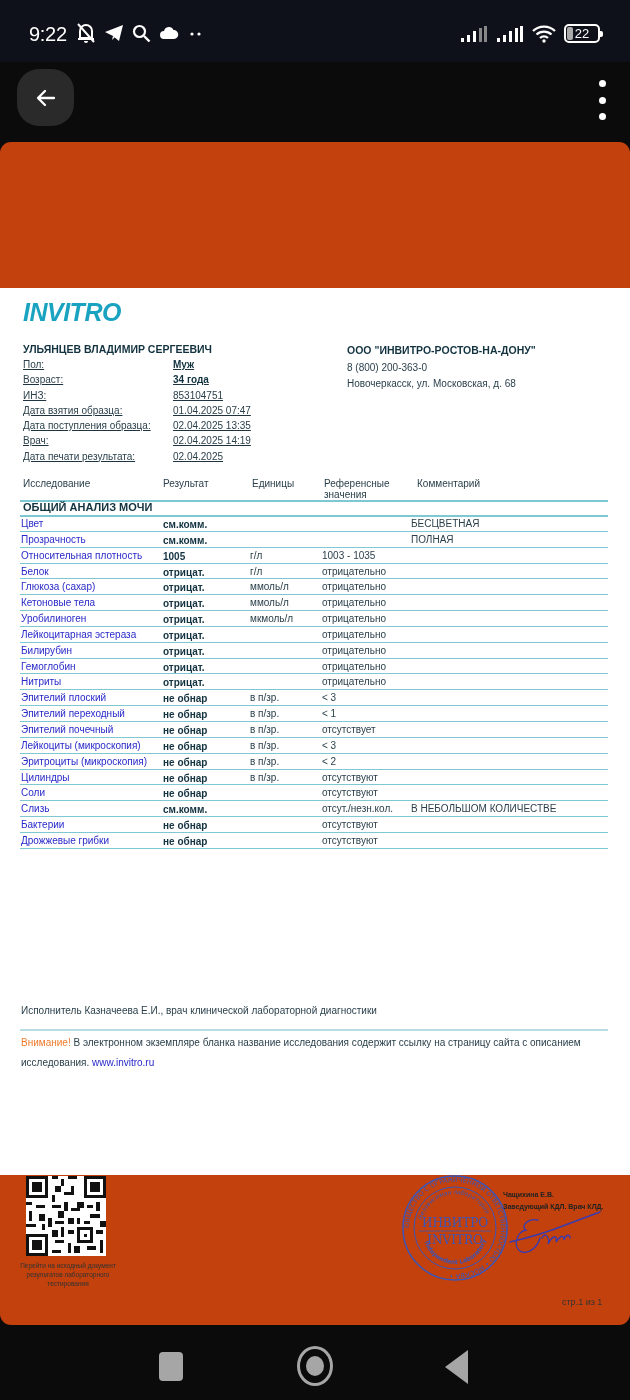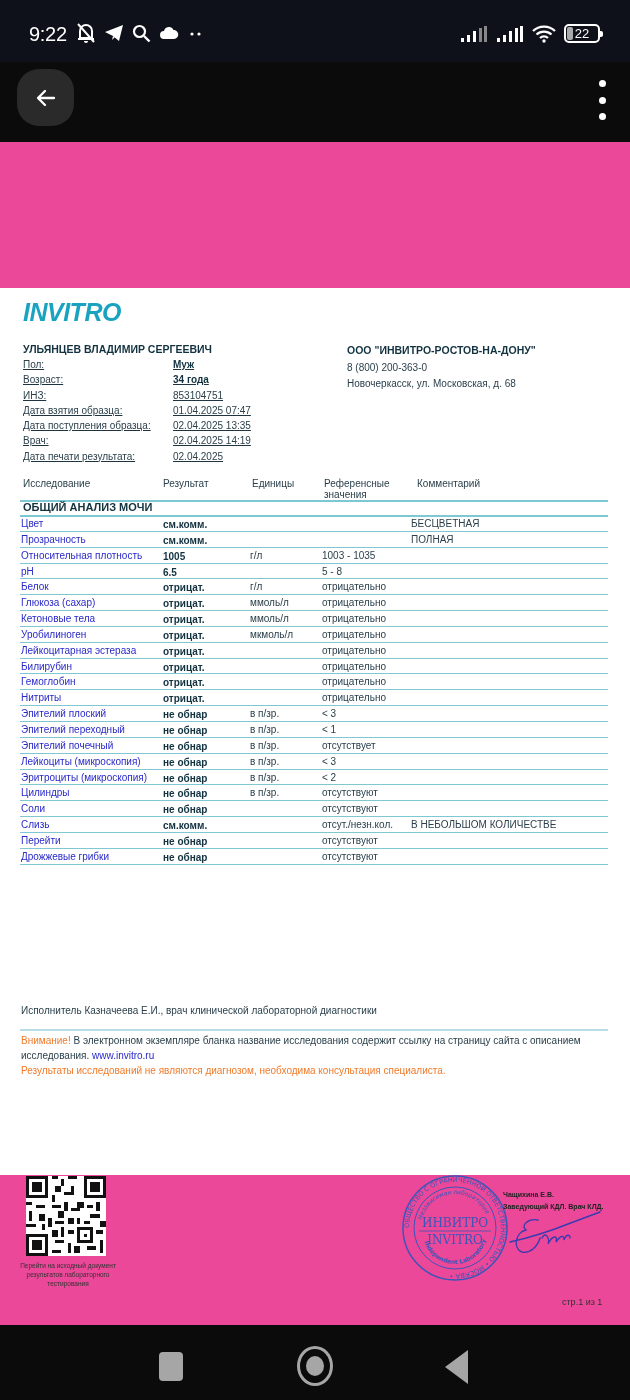--- a/index.html
+++ b/index.html
@@ -18,21 +18,21 @@
   .battery span { position: relative; }
 
   
   .app-bar { position: absolute; left: 0; top: 62px; width: 630px; height: 80px; background: #0b0b0b; color: #fff; }
   .back-btn { position: absolute; left: 17px; top: 7px; width: 57px; height: 57px; border-radius: 22px; background: #2a2a2a; display: flex; align-items: center; justify-content: center; }
   .app-title { position: absolute; left: 115px; top: 19px; font-size: 29px; letter-spacing: 0.2px; white-space: nowrap; }
   .more-btn { position: absolute; right: 22px; top: 18px; width: 12px; height: 40px; display: flex; flex-direction: column; justify-content: space-between; align-items: center; }
   .more-btn i { width: 7px; height: 7px; border-radius: 50%; background: #fff; display: block; }
 
   
-  .viewer { position: absolute; left: 0; top: 142px; width: 630px; height: 1183px; background: #ec4899; }
+  .viewer { position: absolute; left: 0; top: 142px; width: 630px; height: 1183px; background: #c2410c; border-radius: 11px; }
   .page { position: absolute; left: 0; top: 146px; width: 630px; height: 887px; background: #fff; }
 
   .logo { position: absolute; left: 23px; top: 10px; font-size: 25px; font-weight: bold; font-style: italic; color: #1aa3c0; letter-spacing: -0.5px; }
 
   .patient { position: absolute; left: 23px; top: 55px; font-size: 10px; color: #1f3340; }
   .patient .name { font-weight: bold; font-size: 10.5px; color: #123240; margin-bottom: 2px; }
   .prow { display: flex; height: 15.3px; line-height: 15.3px; text-decoration: underline; }
   .prow .k { width: 150px; color: #2a3f4a; }
   .prow .v { color: #2a3f4a; }
   .prow .v.b { font-weight: bold; color: #123240; }
@@ -51,21 +51,21 @@
   .row span { position: absolute; top: 2px; white-space: nowrap; }
   .c-name { left: 1px; color: #2929c9; }
   .c-res { left: 143px; font-weight: bold; color: #123240; top: 3px !important; }
   .c-unit { left: 230px; color: #2a3f4a; }
   .c-ref { left: 302px; color: #2a3f4a; }
   .c-com { left: 391px; color: #2a3f4a; }
 
   .performer { position: absolute; left: 21px; top: 717px; font-size: 10px; color: #2a3f4a; }
   .hline2 { position: absolute; left: 20px; top: 741px; width: 588px; height: 1.5px; background: #b8dde4; }
 
-  .notice { position: absolute; left: 21px; top: 745px; width: 590px; font-size: 10px; line-height: 15px; color: #2a3f4a; }
+  .notice { position: absolute; left: 21px; top: 745px; width: 590px; font-size: 10px; line-height: 20px; color: #2a3f4a; }
   .notice .warn { color: #f07a2a; }
   .notice .link { color: #2929c9; }
   .notice .disclaimer { color: #f07a2a; }
 
   .qr { position: absolute; left: 26px; top: 888px; width: 80px; height: 80px; }
   .qr-caption { position: absolute; left: 18px; top: 973px; width: 100px; text-align: center; font-size: 6.5px; line-height: 9px; color: #333; }
 
   .stamp { position: absolute; left: 401px; top: 886px; width: 108px; height: 108px; }
   .signer { position: absolute; left: 503px; top: 901px; font-size: 7px; font-weight: bold; line-height: 12px; color: #222; }
   .signature { position: absolute; left: 508px; top: 920px; width: 95px; height: 55px; }
@@ -213,27 +213,20 @@
           <span class="c-com">ПОЛНАЯ</span>
         </div>
       <div class="row">
           <span class="c-name">Относительная плотность</span>
           <span class="c-res">1005</span>
           <span class="c-unit">г/л</span>
           <span class="c-ref">1003 - 1035</span>
           <span class="c-com"></span>
         </div>
       <div class="row">
-          <span class="c-name">pH</span>
-          <span class="c-res">6.5</span>
-          <span class="c-unit"></span>
-          <span class="c-ref">5 - 8</span>
-          <span class="c-com"></span>
-        </div>
-      <div class="row">
           <span class="c-name">Белок</span>
           <span class="c-res">отрицат.</span>
           <span class="c-unit">г/л</span>
           <span class="c-ref">отрицательно</span>
           <span class="c-com"></span>
         </div>
       <div class="row">
           <span class="c-name">Глюкоза (сахар)</span>
           <span class="c-res">отрицат.</span>
           <span class="c-unit">ммоль/л</span>
@@ -332,41 +325,40 @@
           <span class="c-com"></span>
         </div>
       <div class="row">
           <span class="c-name">Слизь</span>
           <span class="c-res">см.комм.</span>
           <span class="c-unit"></span>
           <span class="c-ref">отсут./незн.кол.</span>
           <span class="c-com">В НЕБОЛЬШОМ КОЛИЧЕСТВЕ</span>
         </div>
       <div class="row">
-          <span class="c-name">Перейти</span>
+          <span class="c-name">Бактерии</span>
           <span class="c-res">не обнар</span>
           <span class="c-unit"></span>
           <span class="c-ref">отсутствуют</span>
           <span class="c-com"></span>
         </div>
       <div class="row">
           <span class="c-name">Дрожжевые грибки</span>
           <span class="c-res">не обнар</span>
           <span class="c-unit"></span>
           <span class="c-ref">отсутствуют</span>
           <span class="c-com"></span>
         </div>
     </div>
 
     <div class="performer">Исполнитель Казначеева  Е.И., врач клинической лабораторной диагностики</div>
     <div class="hline2"></div>
 
     <div class="notice">
       <span class="warn">Внимание!</span><span> В электронном экземпляре бланка название исследования содержит ссылку на страницу сайта с описанием исследования. </span><span class="link">www.invitro.ru</span><br>
-      <span class="disclaimer">Результаты исследований не являются диагнозом, необходима консультация специалиста.</span>
     </div>
 
     <svg class="qr" viewBox="0 0 25 25" shape-rendering="crispEdges">
       <rect width="25" height="25" fill="#fff"></rect>
       <g fill="#111">
         <rect x="0" y="0" width="7" height="7"></rect>
           <rect x="1" y="1" width="5" height="5" fill="#fff"></rect>
           <rect x="2" y="2" width="3" height="3"></rect>
         <rect x="18" y="0" width="7" height="7"></rect>
           <rect x="19" y="1" width="5" height="5" fill="#fff"></rect>

